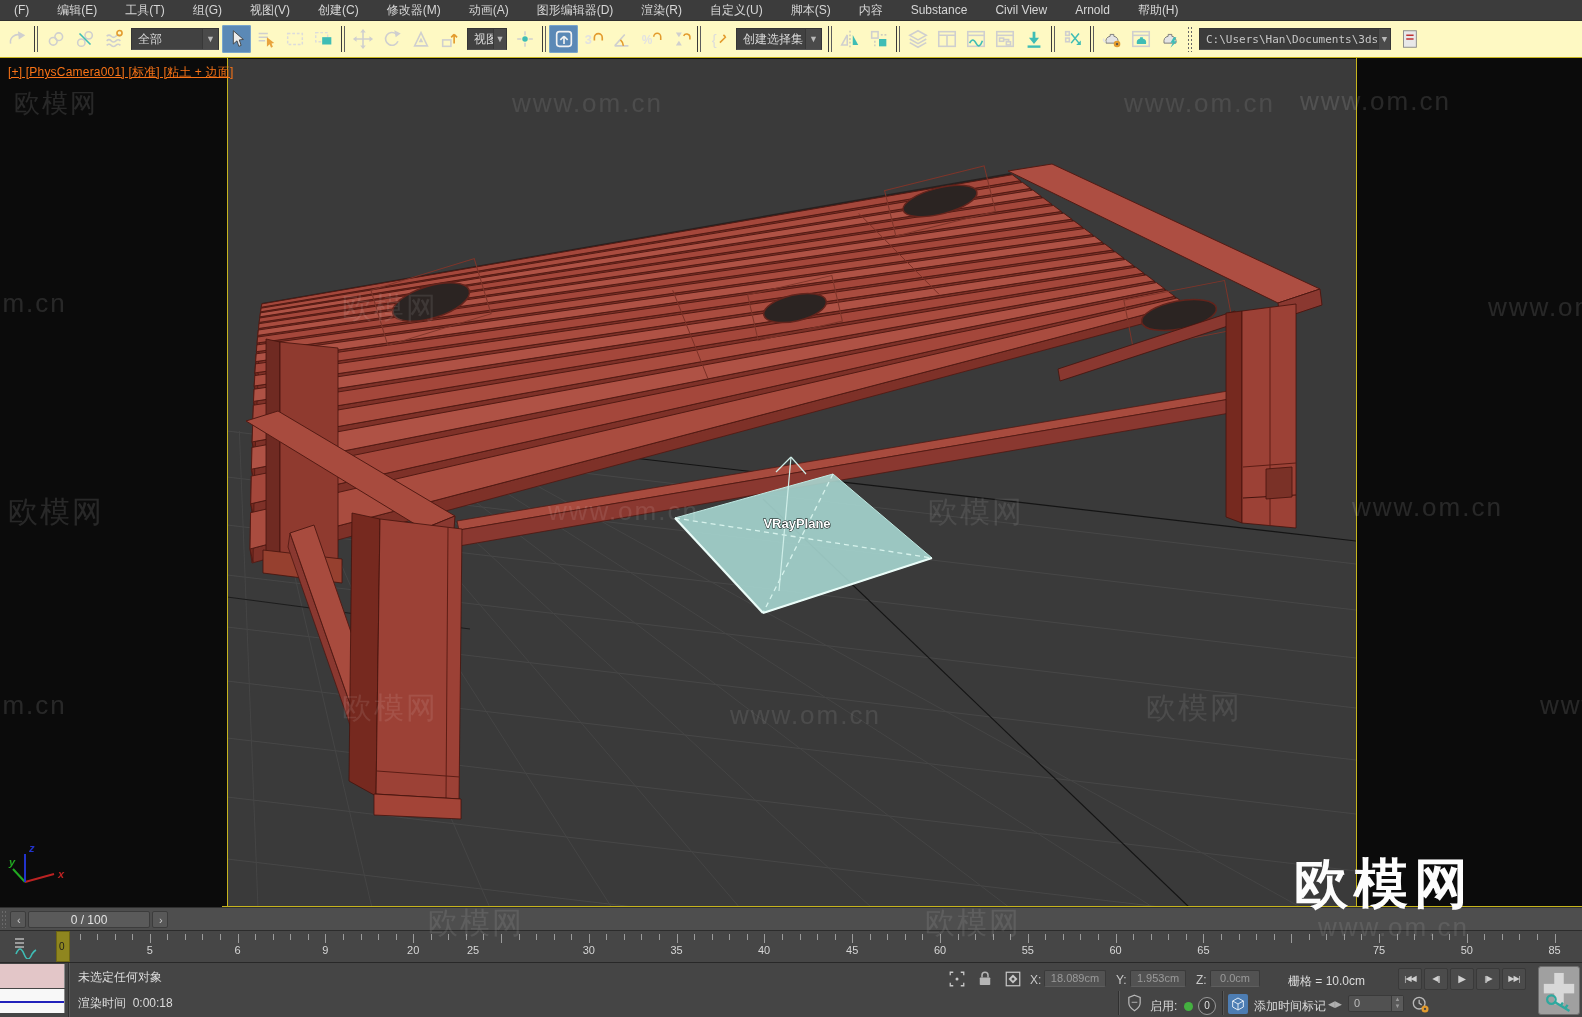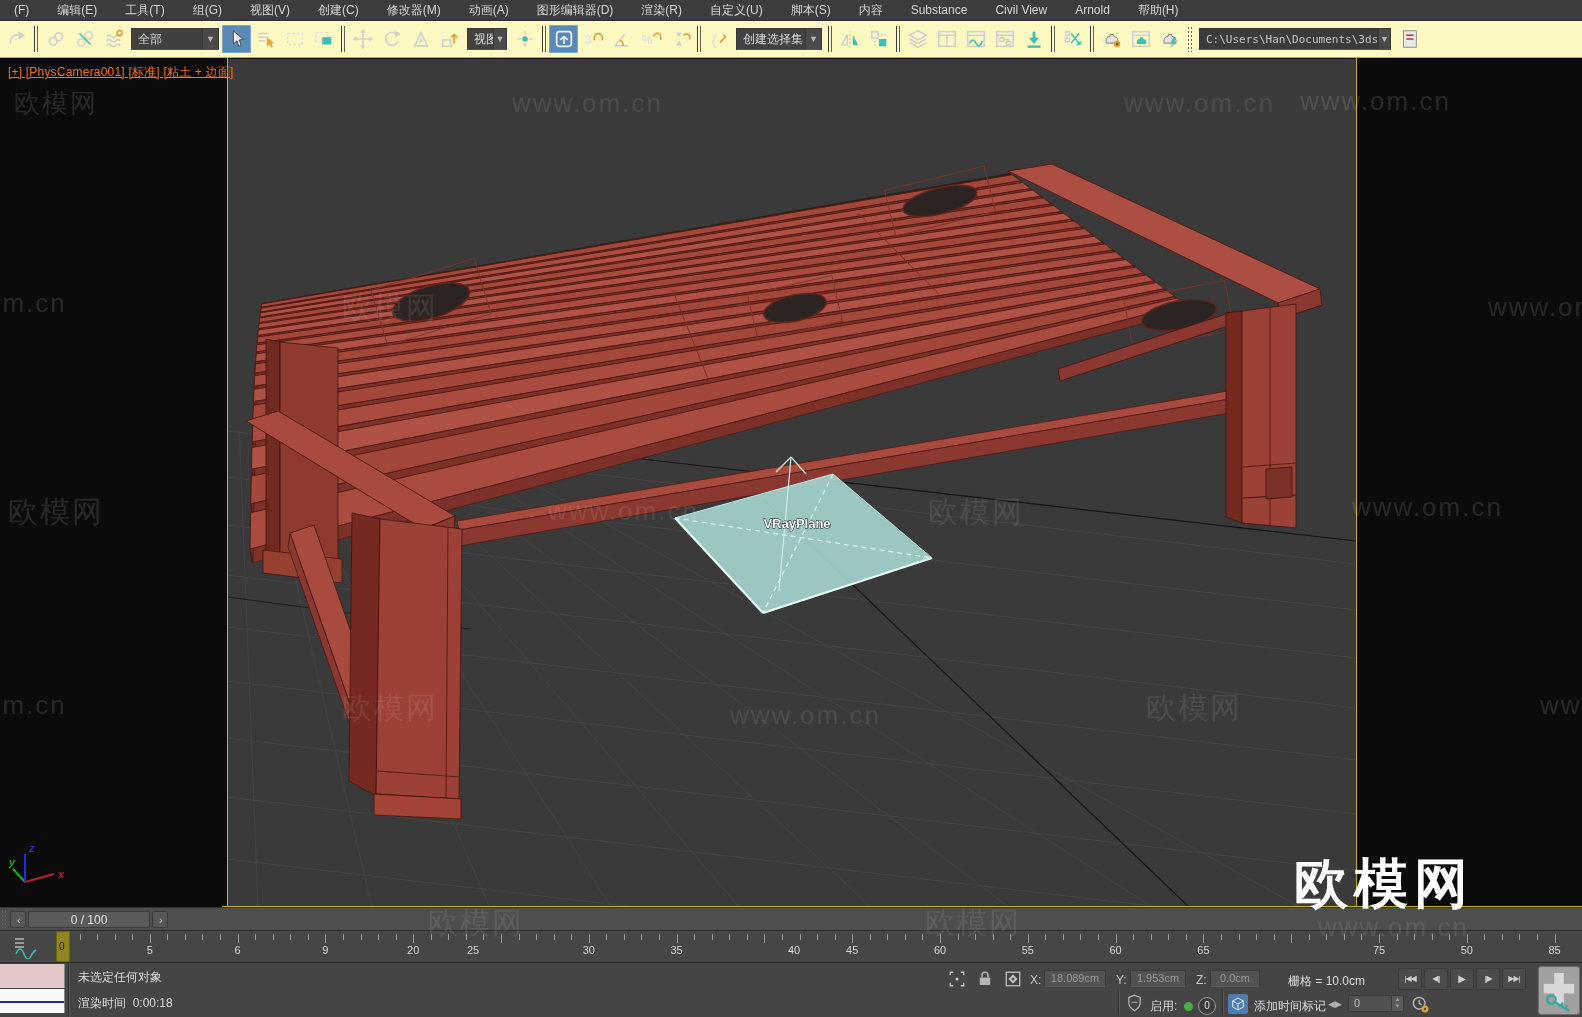--- a/index.html
+++ b/index.html
@@ -549,21 +549,21 @@
       <div class="tick" style="left: 623.92px; height: 6px;"></div>
       <div class="tick" style="left: 641.48px; height: 6px;"></div>
       <div class="tick" style="left: 659.04px; height: 6px;"></div>
       <div class="tick" style="left: 676.6px; height: 9px;"></div>
       <div class="tick-label" style="left: 676.6px;">35</div>
       <div class="tick" style="left: 694.16px; height: 6px;"></div>
       <div class="tick" style="left: 711.72px; height: 6px;"></div>
       <div class="tick" style="left: 729.28px; height: 6px;"></div>
       <div class="tick" style="left: 746.84px; height: 6px;"></div>
       <div class="tick" style="left: 764.4px; height: 9px;"></div>
-      <div class="tick-label" style="left: 794px;">40</div>
+      <div class="tick-label" style="left: 764px;">40</div>
       <div class="tick" style="left: 781.96px; height: 6px;"></div>
       <div class="tick" style="left: 799.52px; height: 6px;"></div>
       <div class="tick" style="left: 817.08px; height: 6px;"></div>
       <div class="tick" style="left: 834.64px; height: 6px;"></div>
       <div class="tick" style="left: 852.2px; height: 9px;"></div>
       <div class="tick-label" style="left: 852.2px;">45</div>
       <div class="tick" style="left: 869.76px; height: 6px;"></div>
       <div class="tick" style="left: 887.32px; height: 6px;"></div>
       <div class="tick" style="left: 904.88px; height: 6px;"></div>
       <div class="tick" style="left: 922.44px; height: 6px;"></div>

